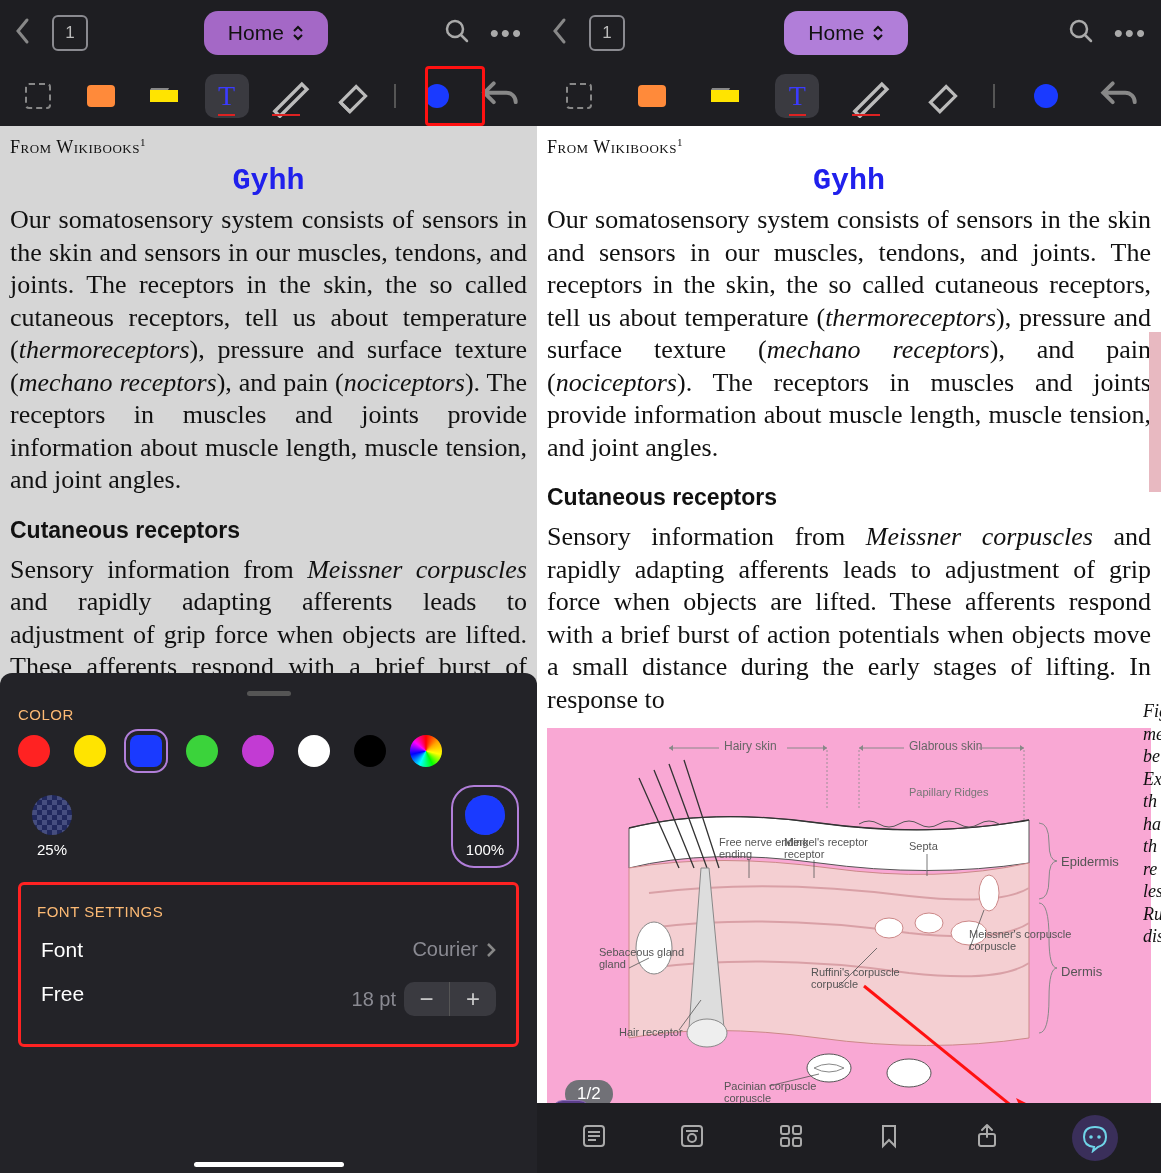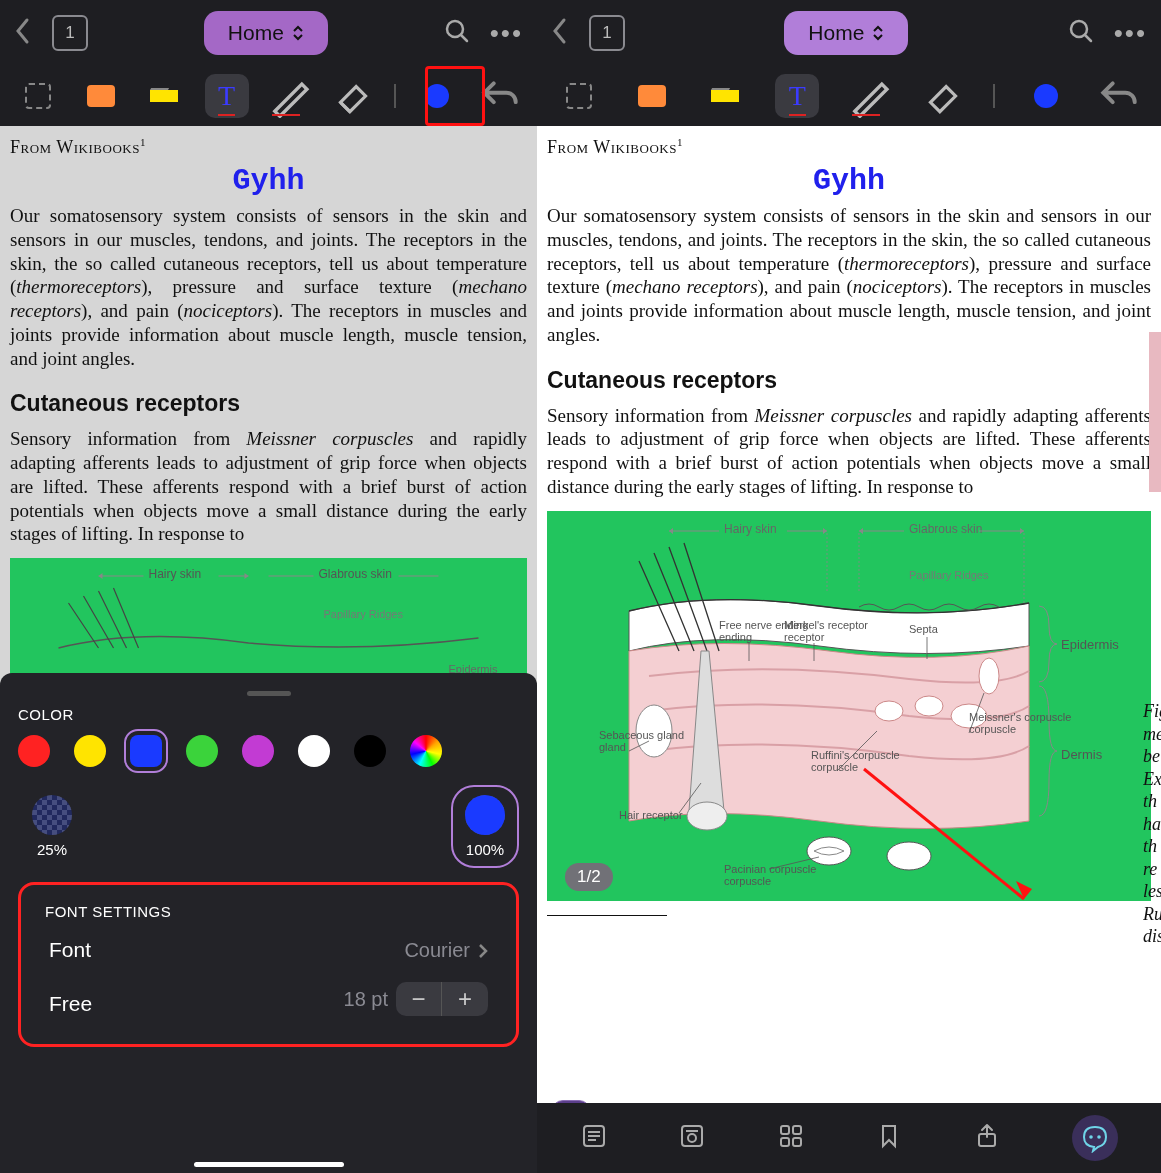--- a/index.html
+++ b/index.html
@@ -37,58 +37,58 @@
 .shape { width: 24px; height: 24px; background: #1a3aff; border-radius: 50%; }
 .vline { width: 2px; height: 24px; background: #555; }
 
 
 .content { flex: 1; background: #e4e4e4; position: relative; overflow: hidden; color: #111; padding: 10px; }
 .content.overlay { background: #d6d6d6; }
 .content-r { background: #fff; }
 .src { font-family: Georgia, serif; font-variant: small-caps; font-size: 18px; letter-spacing: 0.5px; }
 .sup { font-size: 11px; vertical-align: super; }
 .gyhh { text-align: center; font-size: 30px; font-family: Courier, monospace; color: #2020ec; font-weight: bold; margin: 6px 0; }
-.para { font-family: Georgia, serif; font-size: 19px; line-height: 1.25; text-align: justify; }
+.para { font-family: Georgia, serif; font-size: 26px; line-height: 1.25; text-align: justify; }
 .em { font-style: italic; }
 .h3 { font-family: Arial, sans-serif; font-size: 23px; font-weight: 600; margin: 20px 0 10px; }
-.diagram { margin-top: 12px; position: relative; width: 100%; height: 390px; background: #22c55e; }
+.diagram { margin-top: 12px; position: relative; width: 100%; height: 390px; background: #f9a8d4; }
 .diagram svg { width: 100%; height: 100%; }
 .figcap { position: absolute; right: 0; top: 560px; width: 18px; font-style: italic; font-family: Georgia, serif; font-size: 18px; line-height: 1.25; overflow: hidden; }
 .figcap-r { top: 574px; }
 .pgbadge { position: absolute; left: 18px; bottom: 10px; background: #717177; color: #fff; padding: 4px 12px; border-radius: 14px; font-size: 17px; }
 .hrshort { width: 120px; border-top: 1.5px solid #111; margin-top: 14px; }
 .pill-purple { position: absolute; left: 14px; top: 974px; background: #5b3e8b; color: #c9a6ff; padding: 2px 10px; border-radius: 12px; font-size: 16px; letter-spacing: 2px; border: 1px solid #8b6db5; }
 .foot { height: 70px; background: #1e1e22; display: flex; align-items: center; justify-content: space-around; padding: 0 8px; flex-shrink: 0; }
 .foot-item svg { width: 28px; height: 28px; }
 .ai-bubble { width: 46px; height: 46px; background: #3a2f5a; border-radius: 50%; display: flex; align-items: center; justify-content: center; position: relative; }
 .ai-bubble svg { width: 30px; height: 30px; }
 .pink-tab { position: absolute; right: 0; top: 206px; width: 12px; height: 160px; background: #e8b9c1; }
 
 
 .sheet { position: absolute; left: 0; right: 0; bottom: 0; height: 500px; background: #232328; border-radius: 12px 12px 0 0; padding: 18px 18px 30px; }
 .grabber { width: 44px; height: 5px; background: #555; border-radius: 3px; margin: 0 auto 10px; }
-.slabel { color: #ffffff; font-size: 15px; letter-spacing: 0.5px; margin: 8px 0; }
+.slabel { color: #fdba74; font-size: 15px; letter-spacing: 0.5px; margin: 8px 0; }
 .swatches { display: flex; gap: 24px; align-items: center; margin-bottom: 14px; padding: 4px 0; }
 .sw { width: 32px; height: 32px; border-radius: 50%; }
 .sw.sel { outline: 2px solid #b17ed9; outline-offset: 4px; border-radius: 8px; }
 .sw-multi { background: conic-gradient(red,orange,yellow,lime,cyan,blue,magenta,red); }
 .opgrid { display: flex; justify-content: space-between; gap: 20px; margin-bottom: 14px; }
 .opitem { display: flex; flex-direction: column; align-items: center; gap: 6px; padding: 8px 12px; border-radius: 12px; border: 2px solid transparent; }
 .opitem.sel { border-color: #b17ed9; border-radius: 23px; }
 .opsw { width: 40px; height: 40px; border-radius: 50%; background-image:
   linear-gradient(45deg,#555 25%,transparent 25%),
   linear-gradient(-45deg,#555 25%,transparent 25%),
   linear-gradient(45deg,transparent 75%,#555 75%),
   linear-gradient(-45deg,transparent 75%,#555 75%);
   background-size: 10px 10px; background-position: 0 0,0 5px,5px -5px,-5px 0; position: relative; }
 .opsw:after { content: ''; position: absolute; inset: 0; border-radius: 50%; background: #1a3aff; }
 .opsw.o25:after { opacity: .25; } .opsw.o50:after { opacity: .5; } .opsw.o75:after { opacity: .75; } .opsw.o100:after { opacity: 1; }
 .oplabel { color: #fff; font-size: 15px; }
-.fontbox { border: 3px solid #ff2222; border-radius: 16px; padding: 10px 24px 18px; margin-top: 6px; }
-.row { display: flex; align-items: flex-end; justify-content: space-between; padding: 10px 4px; color: #fff; font-size: 21px; }
+.fontbox { border: 3px solid #ff2222; border-radius: 6px; padding: 10px 16px 18px; margin-top: 6px; }
+.row { display: flex; align-items: flex-start; justify-content: space-between; padding: 10px 4px; color: #fff; font-size: 21px; }
 .row .rval { color: #8a8a92; font-size: 20px; display: flex; align-items: center; gap: 8px; }
 .stepper { display: flex; background: #3a3a40; border-radius: 10px; overflow: hidden; }
 .stepper > div { width: 46px; height: 34px; display: flex; align-items: center; justify-content: center; color: #ccc; font-size: 24px; }
 .stepper > div:first-child { border-right: 1px solid #555; }
 .homebar { position: absolute; left: 50%; transform: translateX(-50%); bottom: 6px; width: 150px; height: 5px; background: #fff; border-radius: 3px; }
 </style>
 </head>
 <body>
 
 <div class="pane pane-left">

